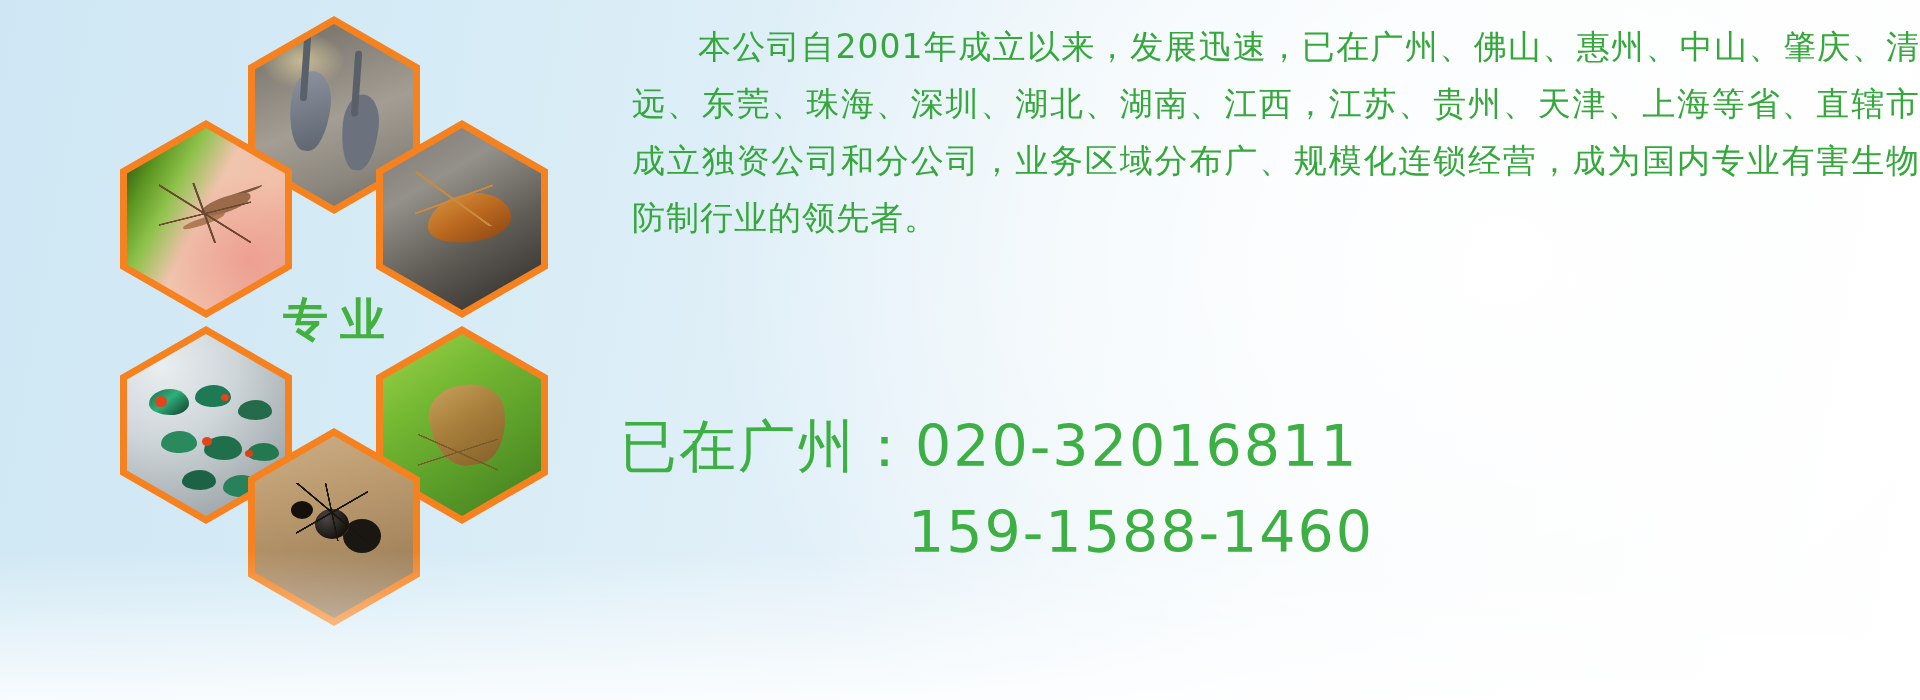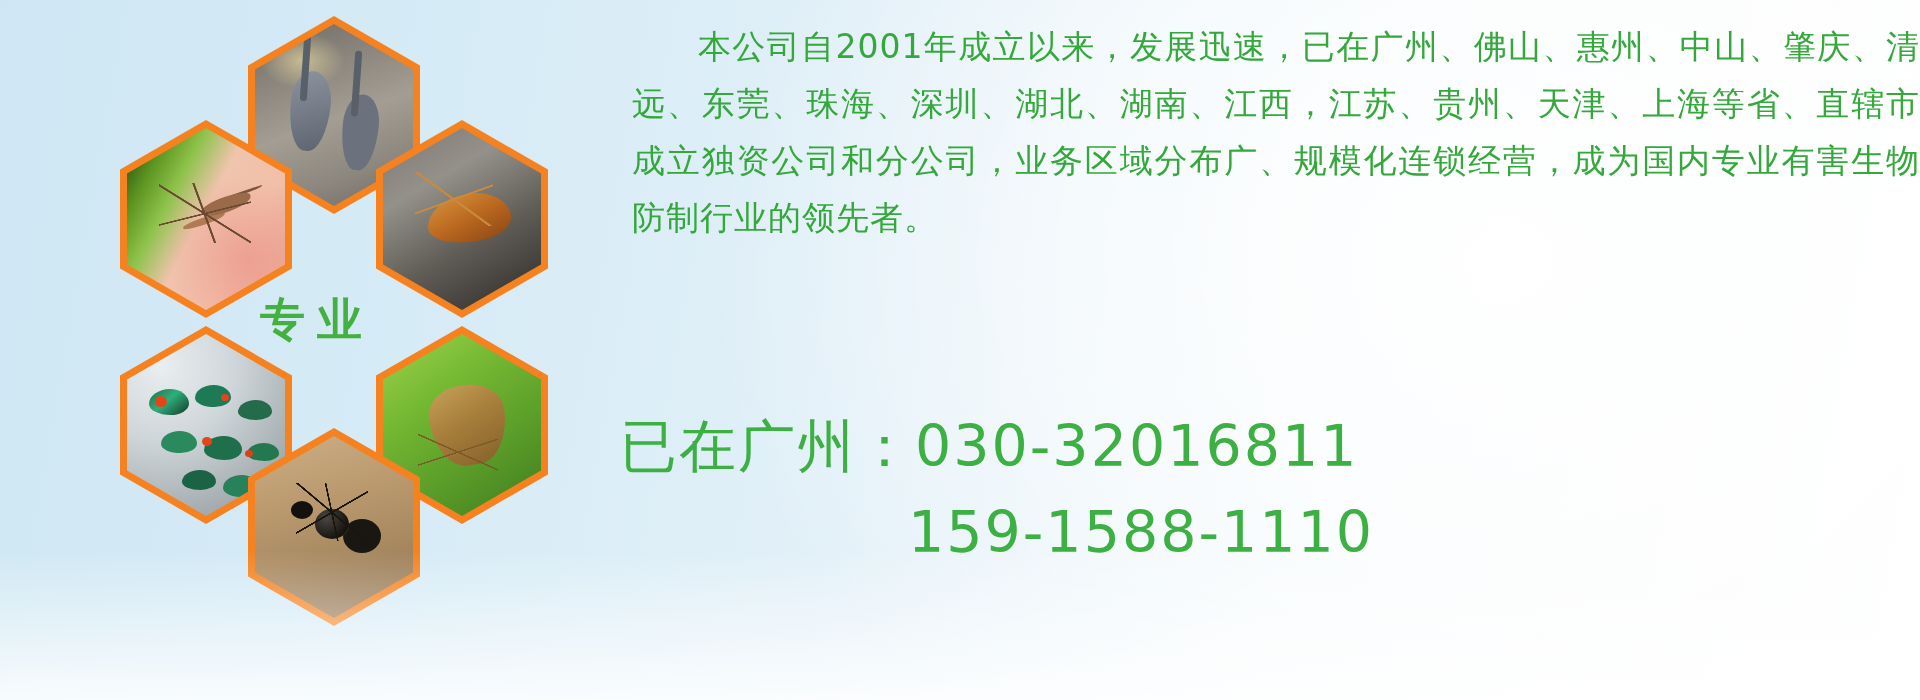--- a/index.html
+++ b/index.html
@@ -41,21 +41,21 @@
   .h-rats     {left:168px; top:8px;}
   .h-mosquito {left:40px;  top:112px;}
   .h-roach    {left:296px; top:112px;}
   .h-center   {left:168px; top:212px;}
   .h-flies    {left:40px;  top:318px;}
   .h-bug      {left:296px; top:318px;}
   .h-ant      {left:168px; top:420px;}
 
   .comb-label{
     position:absolute;left:0;top:0;width:100%;height:100%;
-    display:flex;flex-direction:column;align-items:flex-start;justify-content:center;
+    display:flex;flex-direction:column;align-items:center;justify-content:center;
     gap:14px;
   }
   .comb-label span{
     color:#43b040;font-size:45px;font-weight:bold;letter-spacing:12px;
     text-indent:12px;line-height:1;
     font-family:"DejaVu Sans","Liberation Sans",sans-serif;
   }
 
   
   .art-mosquito{
@@ -238,17 +238,17 @@
       </div>
     </div>
 
   </div>
 
   <div class="copy">
     <p>本公司自2001年成立以来，发展迅速，已在广州、佛山、惠州、中山、肇庆、清远、东莞、珠海、深圳、湖北、湖南、江西，江苏、贵州、天津、上海等省、直辖市成立独资公司和分公司，业务区域分布广、规模化连锁经营，成为国内专业有害生物防制行业的领先者。</p>
   </div>
 
   <div class="contact">
-    <div class="line1"><span>已在广州：</span><span>030-32016811</span></div>
-    <div class="line2"><span>159-1588-1110</span></div>
+    <div class="line1"><span>已在广州：</span><span>020-32016811</span></div>
+    <div class="line2"><span>159-1588-1460</span></div>
   </div>
 
 </div>
 
 </body></html>

